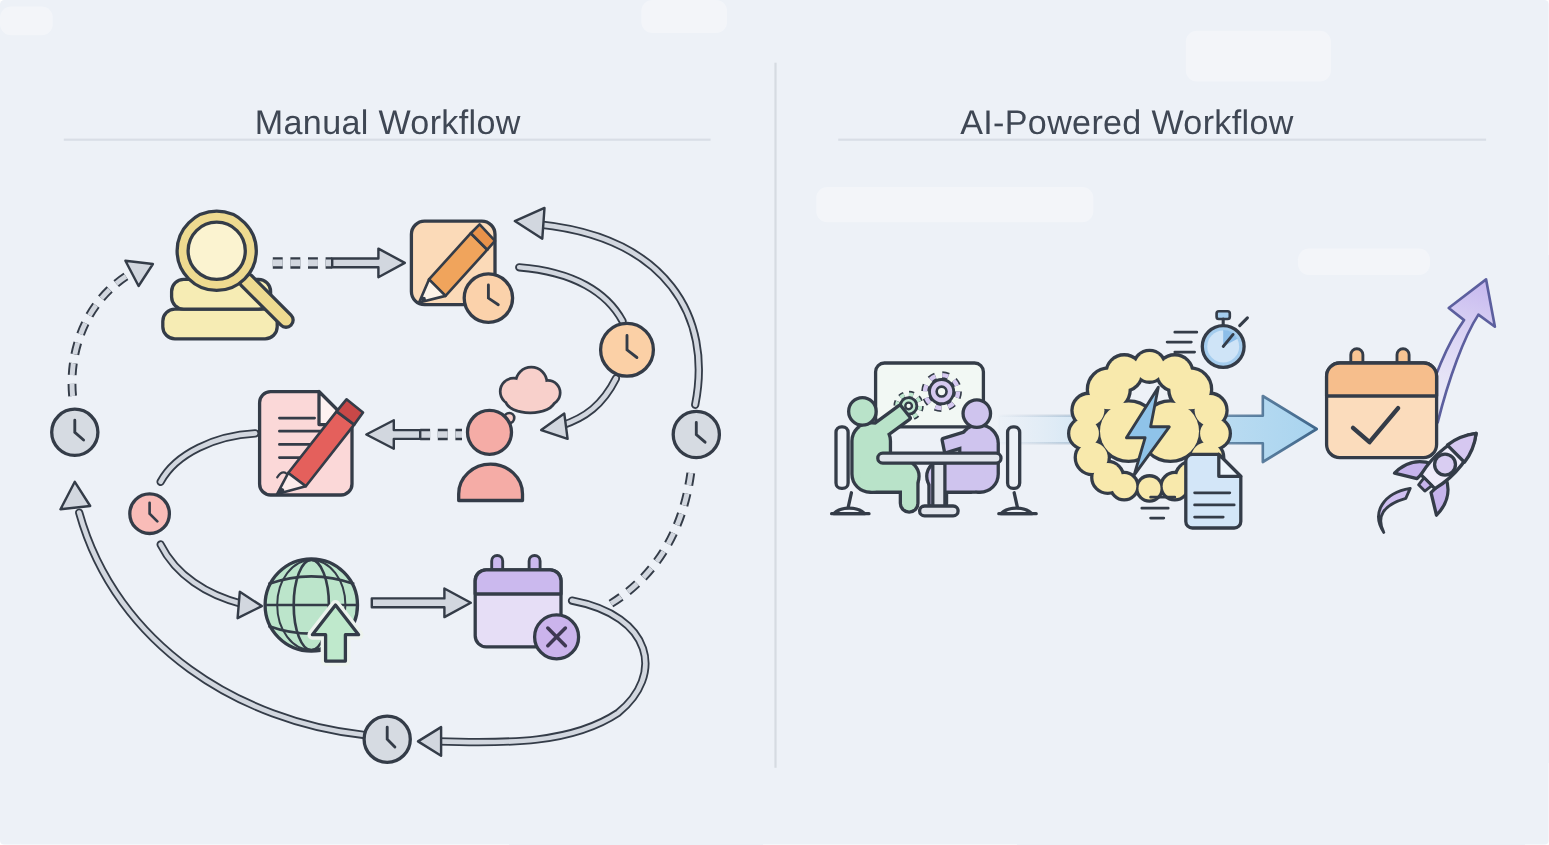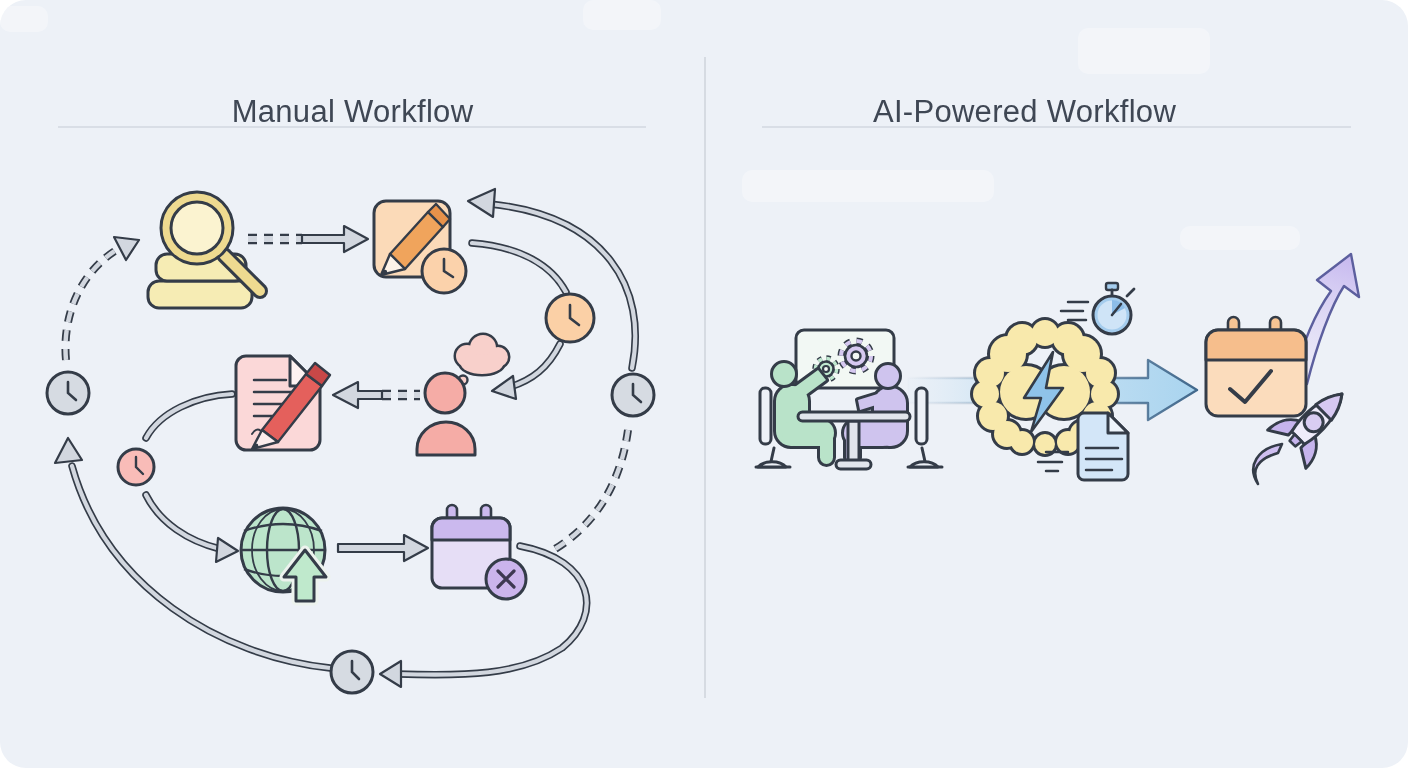--- a/index.html
+++ b/index.html
@@ -1,18 +1,18 @@
 <!DOCTYPE html>
 <html><head>
 <meta charset="utf-8">
 <style>
   html,body{margin:0;padding:0;background:#ffffff;}
   .stage{
     position:relative;width:1408px;height:768px;overflow:hidden;
-    background:#edf1f7;border-radius:26px;
+    background:#edf1f7;border-radius:4px;
     font-family:"Liberation Sans", sans-serif;
   }
   .ghost{position:absolute;background:rgba(255,255,255,.33);border-radius:10px;}
   .panel-title{
     position:absolute;top:68px;text-align:center;
     font-size:31px;font-weight:500;color:#3f4754;letter-spacing:.3px;
   }
   .panel-title.left{left:0;width:705px;}
   .panel-title.right{left:705px;width:639px;}
   .underline{position:absolute;top:126px;height:2px;background:#d9dee6;}

